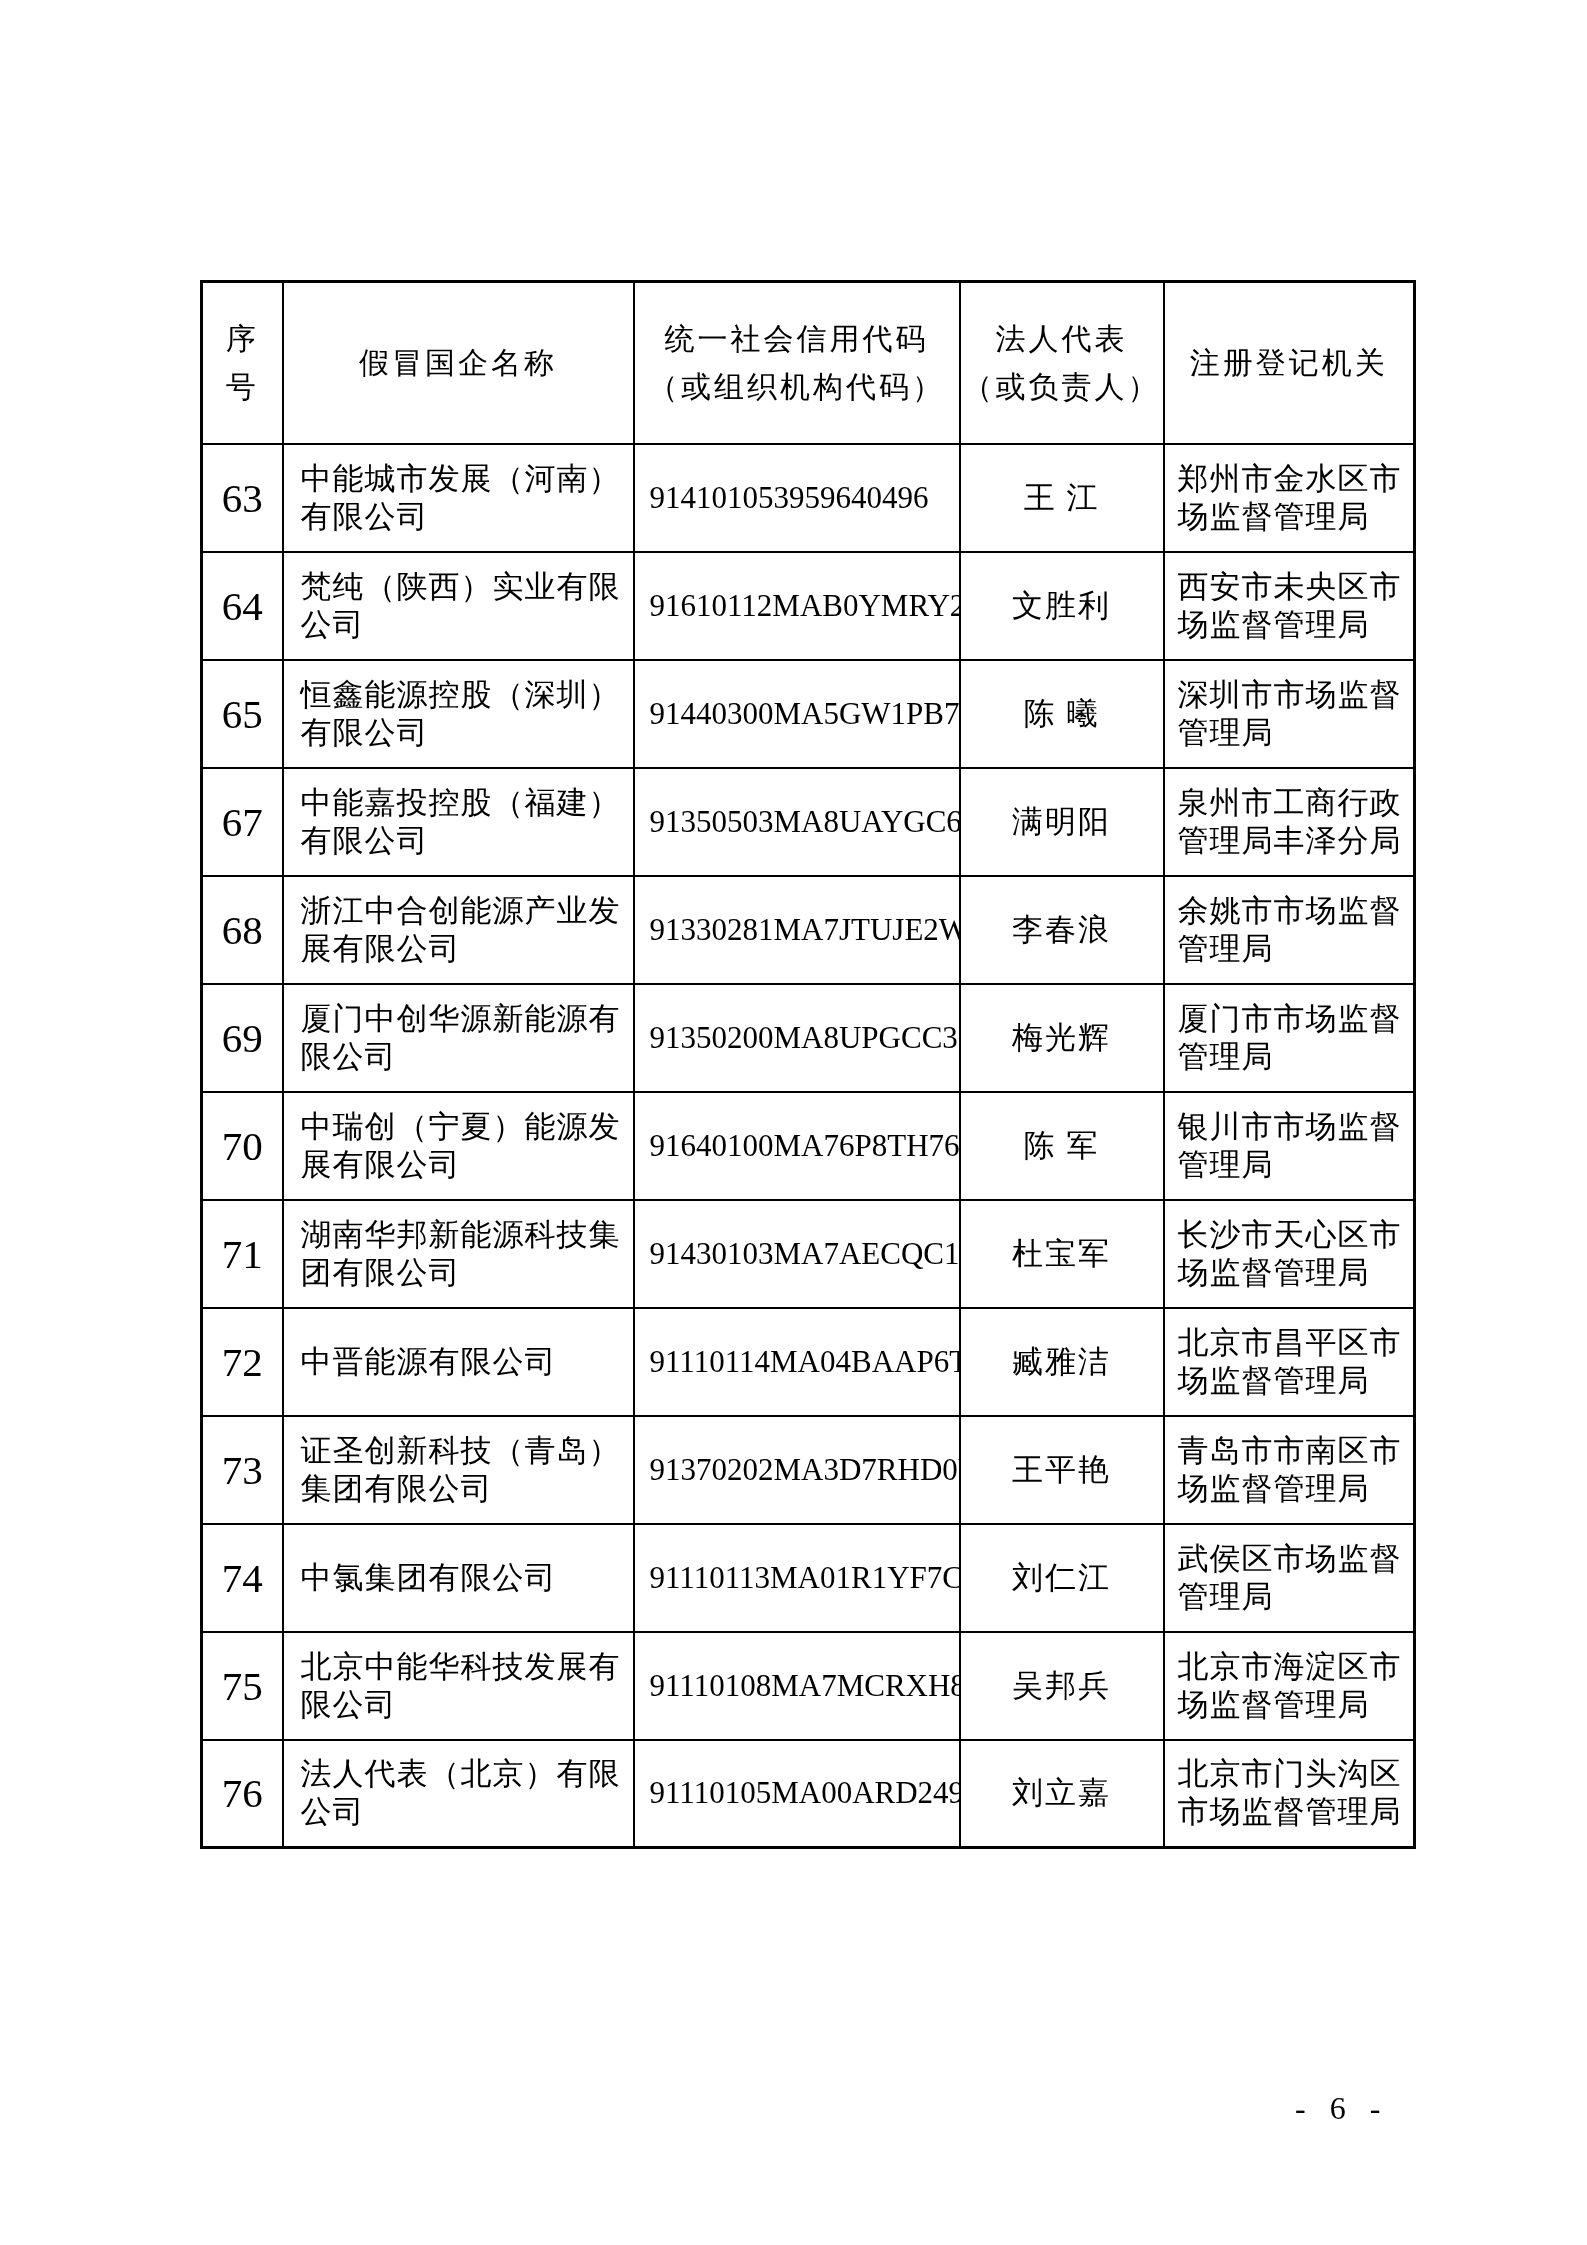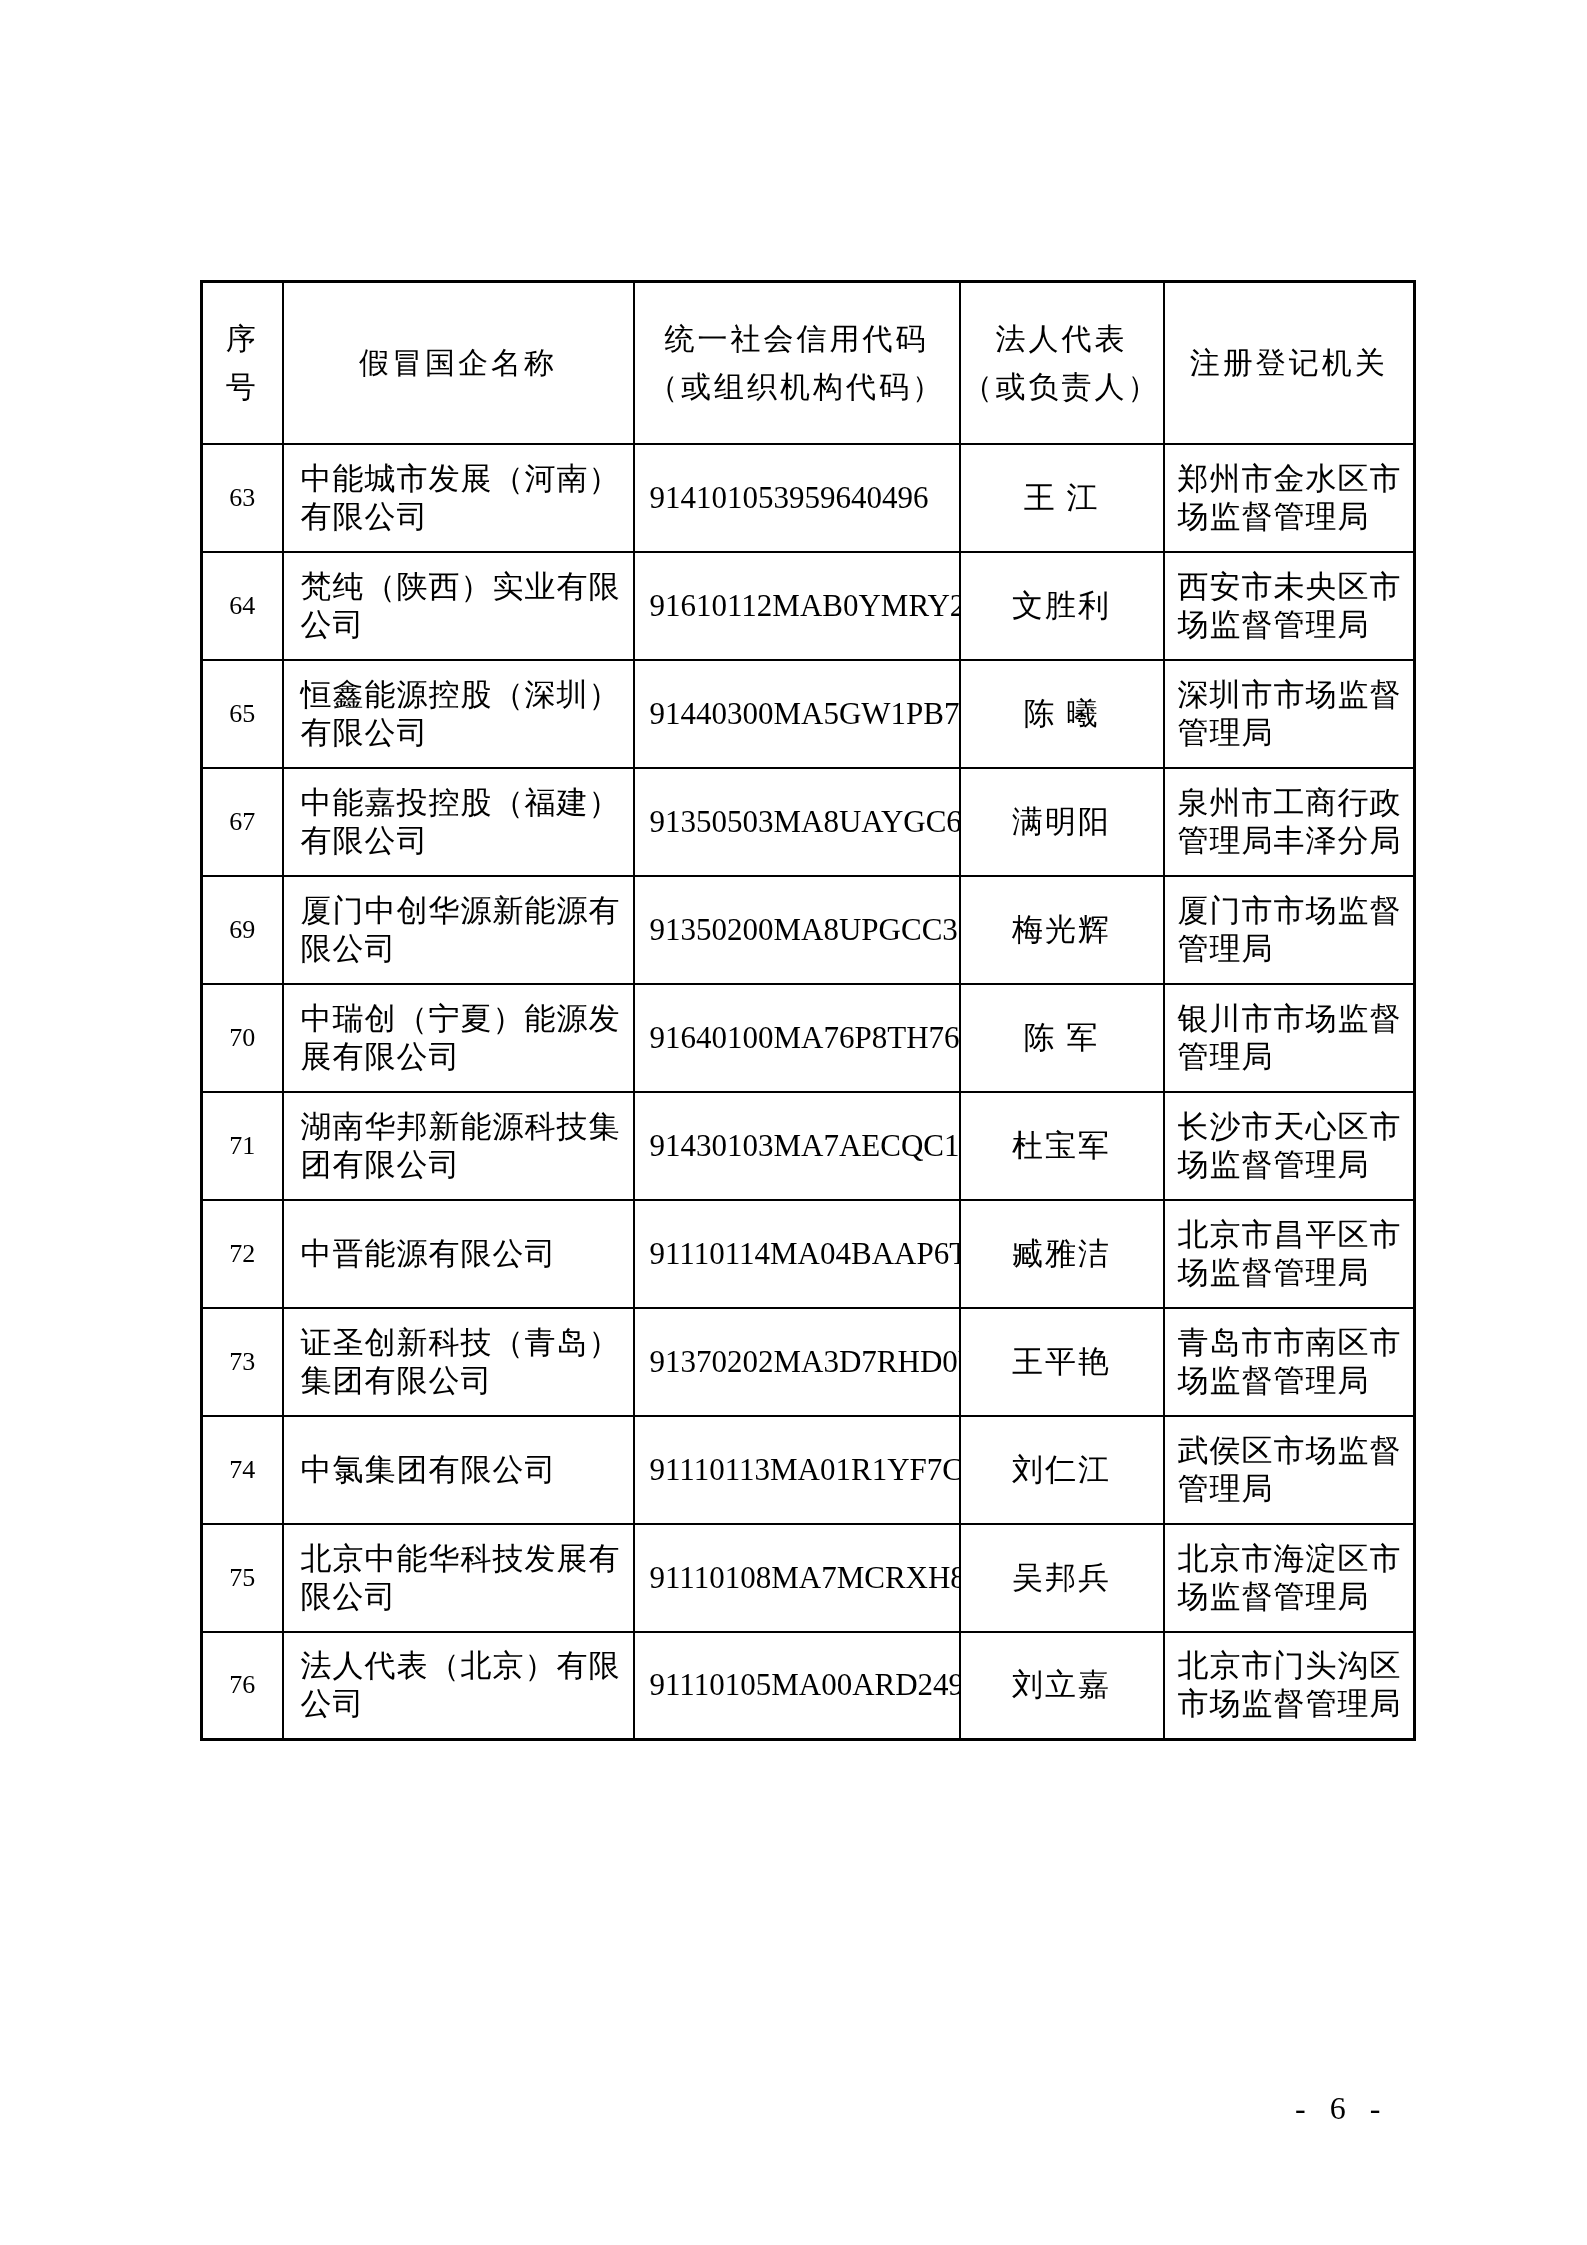--- a/index.html
+++ b/index.html
@@ -48,21 +48,21 @@
     line-height: 48px;
     letter-spacing: 3px;
   }
   td {
     font-size: 31px;
     line-height: 38px;
   }
   td.cell-index {
     text-align: center;
     letter-spacing: 0;
-    font-size: 26px;
+    font-size: 41px;
   }
   td.cell-name {
     text-align: left;
     padding-left: 17px;
     padding-right: 0;
     letter-spacing: 1px;
   }
   td.cell-code {
     text-align: left;
     padding-left: 15px;
@@ -145,20 +145,29 @@
         <tr>
     <td class="cell-index">67</td>
     <td class="cell-name">中能嘉投控股（福建）
 有限公司</td>
     <td class="cell-code">91350503MA8UAYGC6U</td>
     <td class="cell-legal">满明阳</td>
     <td class="cell-auth">泉州市工商行政
 管理局丰泽分局</td>
   </tr>
         <tr>
+    <td class="cell-index">68</td>
+    <td class="cell-name">浙江中合创能源产业发
+展有限公司</td>
+    <td class="cell-code">91330281MA7JTUJE2W</td>
+    <td class="cell-legal">李春浪</td>
+    <td class="cell-auth">余姚市市场监督
+管理局</td>
+  </tr>
+        <tr>
     <td class="cell-index">69</td>
     <td class="cell-name">厦门中创华源新能源有
 限公司</td>
     <td class="cell-code">91350200MA8UPGCC3G</td>
     <td class="cell-legal">梅光辉</td>
     <td class="cell-auth">厦门市市场监督
 管理局</td>
   </tr>
         <tr>
     <td class="cell-index">70</td>

